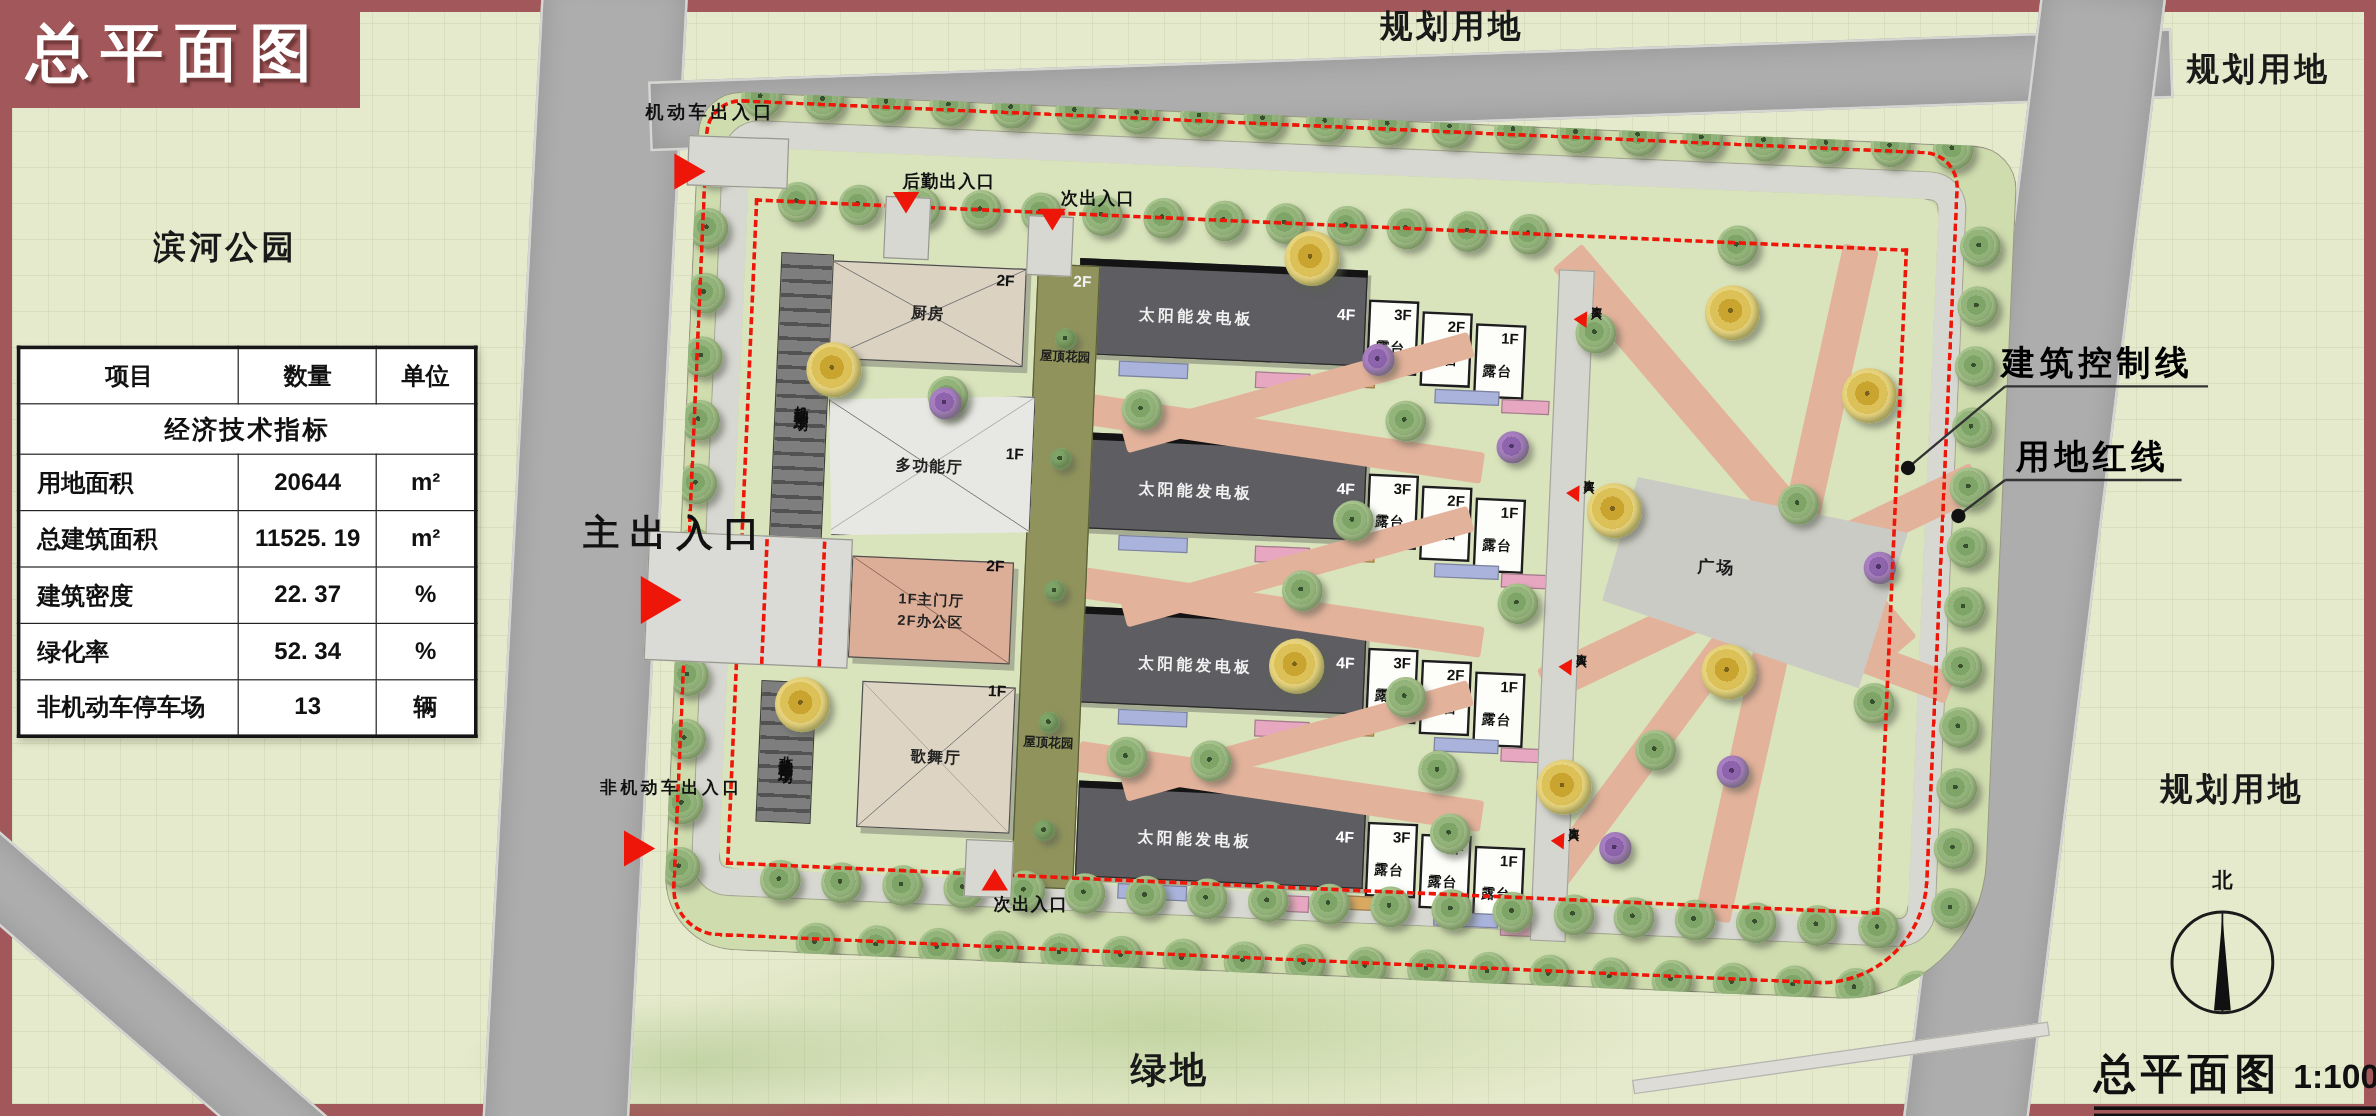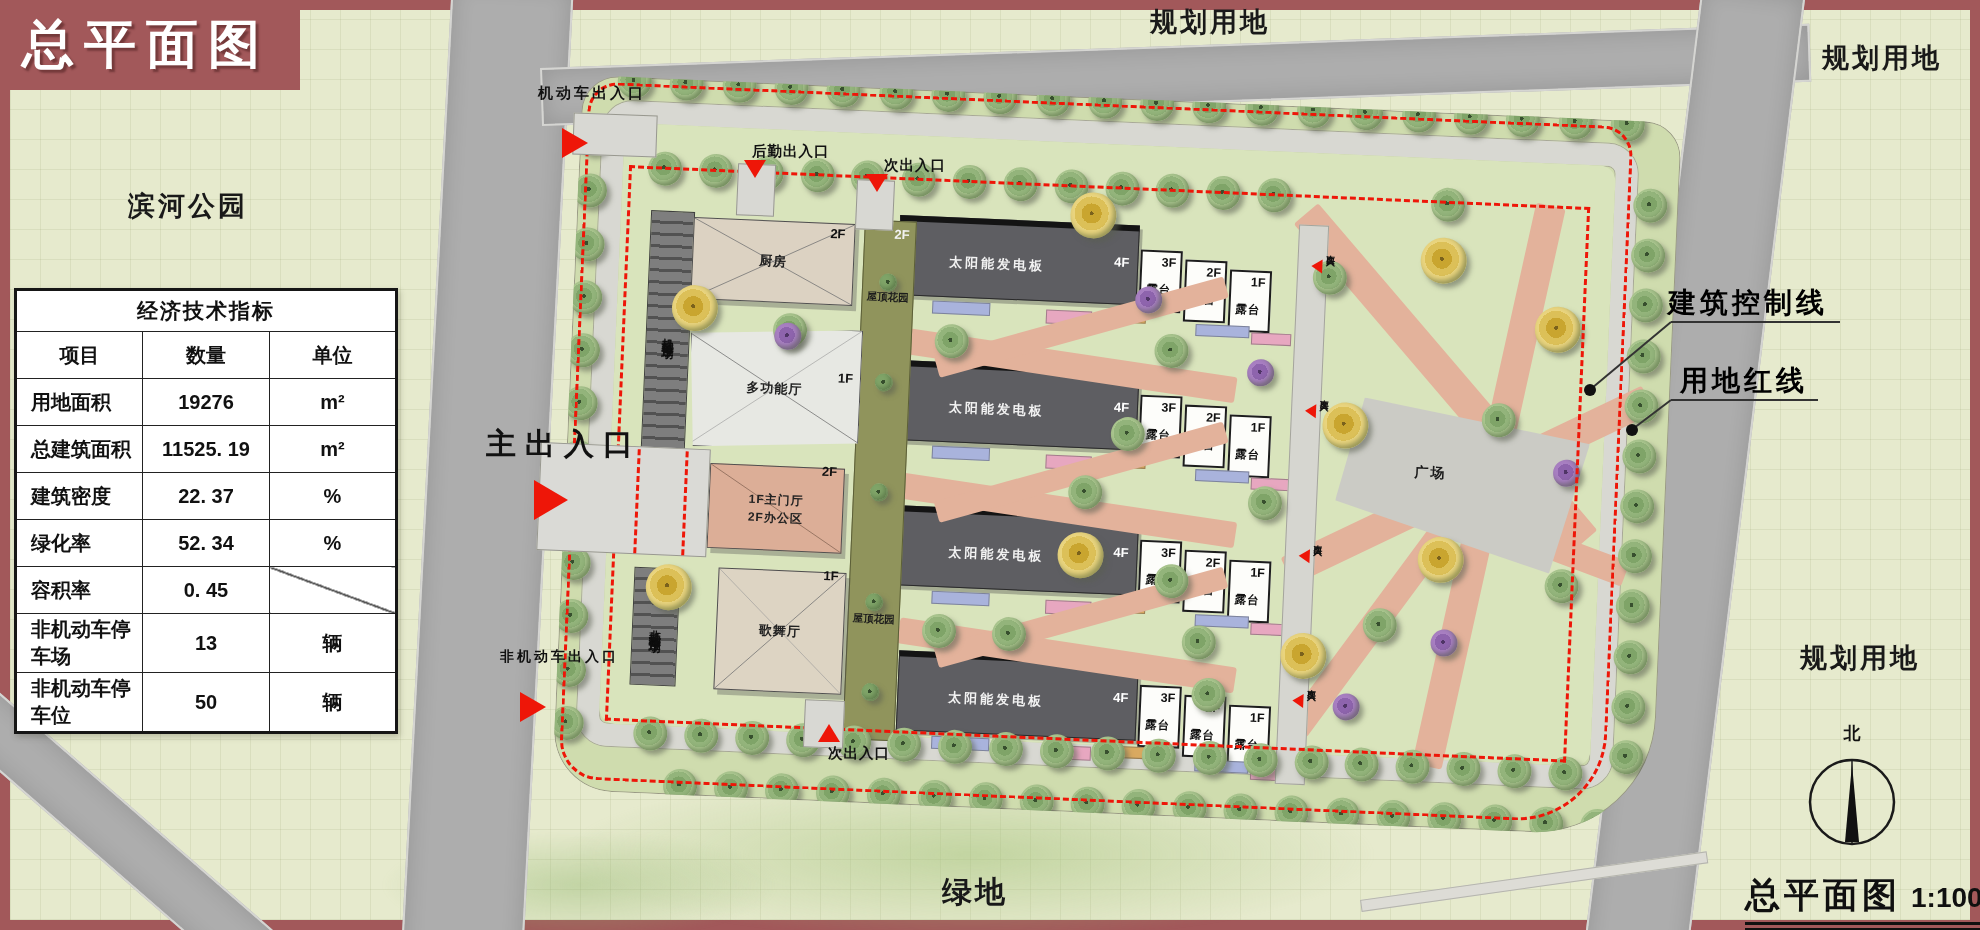--- a/index.html
+++ b/index.html
@@ -495,60 +495,50 @@
   <span class="ctx-label" style="left:1800px; top:640px;">规划用地</span>
   <span class="ctx-label" style="left:942px; top:872px; font-size:30px;">绿地</span>
 
   <div class="title-box">
     <span>总平面图</span>
   </div>
 
   <table class="ind-table">
     <tbody>
         <tr>
-          <td colspan="3" class="t-title">经济技术指标</td>
-        </tr>
-    <tr>
       <td style="width:182px;">项目</td>
       <td style="width:114px;">数量</td>
       <td style="width:82px;">单位</td>
     </tr>
     <tr>
+          <td colspan="3" class="t-title">经济技术指标</td>
+        </tr>
+    <tr>
           <td class="item">用地面积</td>
-          <td>19276</td>
+          <td>20644</td>
           <td>m²</td>
         </tr>
     <tr>
           <td class="item">总建筑面积</td>
           <td>11525. 19</td>
           <td>m²</td>
         </tr>
     <tr>
           <td class="item">建筑密度</td>
           <td>22. 37</td>
           <td>%</td>
         </tr>
     <tr>
           <td class="item">绿化率</td>
           <td>52. 34</td>
           <td>%</td>
         </tr>
     <tr>
-          <td class="item">容积率</td>
-          <td>0. 45</td>
-          <td class="diag"></td>
-        </tr>
-    <tr>
           <td class="item">非机动车停车场</td>
           <td>13</td>
-          <td>辆</td>
-        </tr>
-    <tr>
-          <td class="item">非机动车停车位</td>
-          <td>50</td>
           <td>辆</td>
         </tr>
   </tbody>
     </table>
 
   <div class="compass">
     <span class="north">北</span>
     <svg width="96" height="110" style="position:absolute; left:32px; top:20px;">
       <circle cx="48" cy="60" r="42" fill="none" stroke="#1a1a1a" stroke-width="2.5"></circle>
       <line x1="48" y1="18" x2="48" y2="102" stroke="#1a1a1a" stroke-width="1.5"></line>

